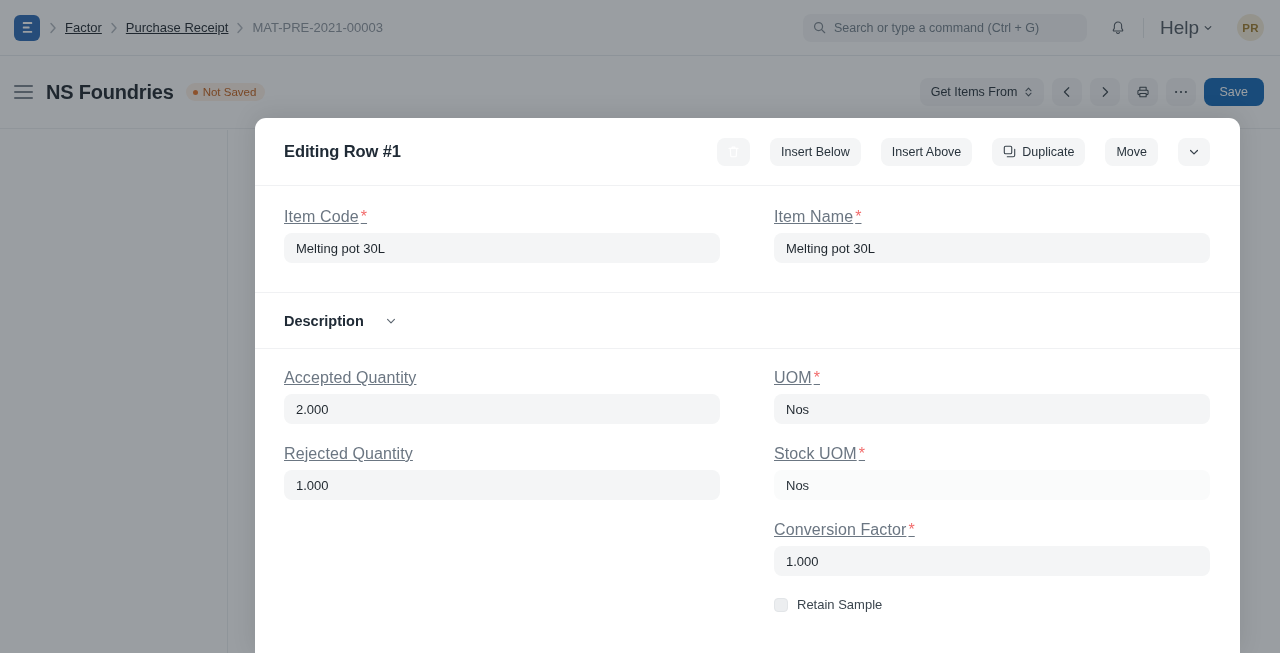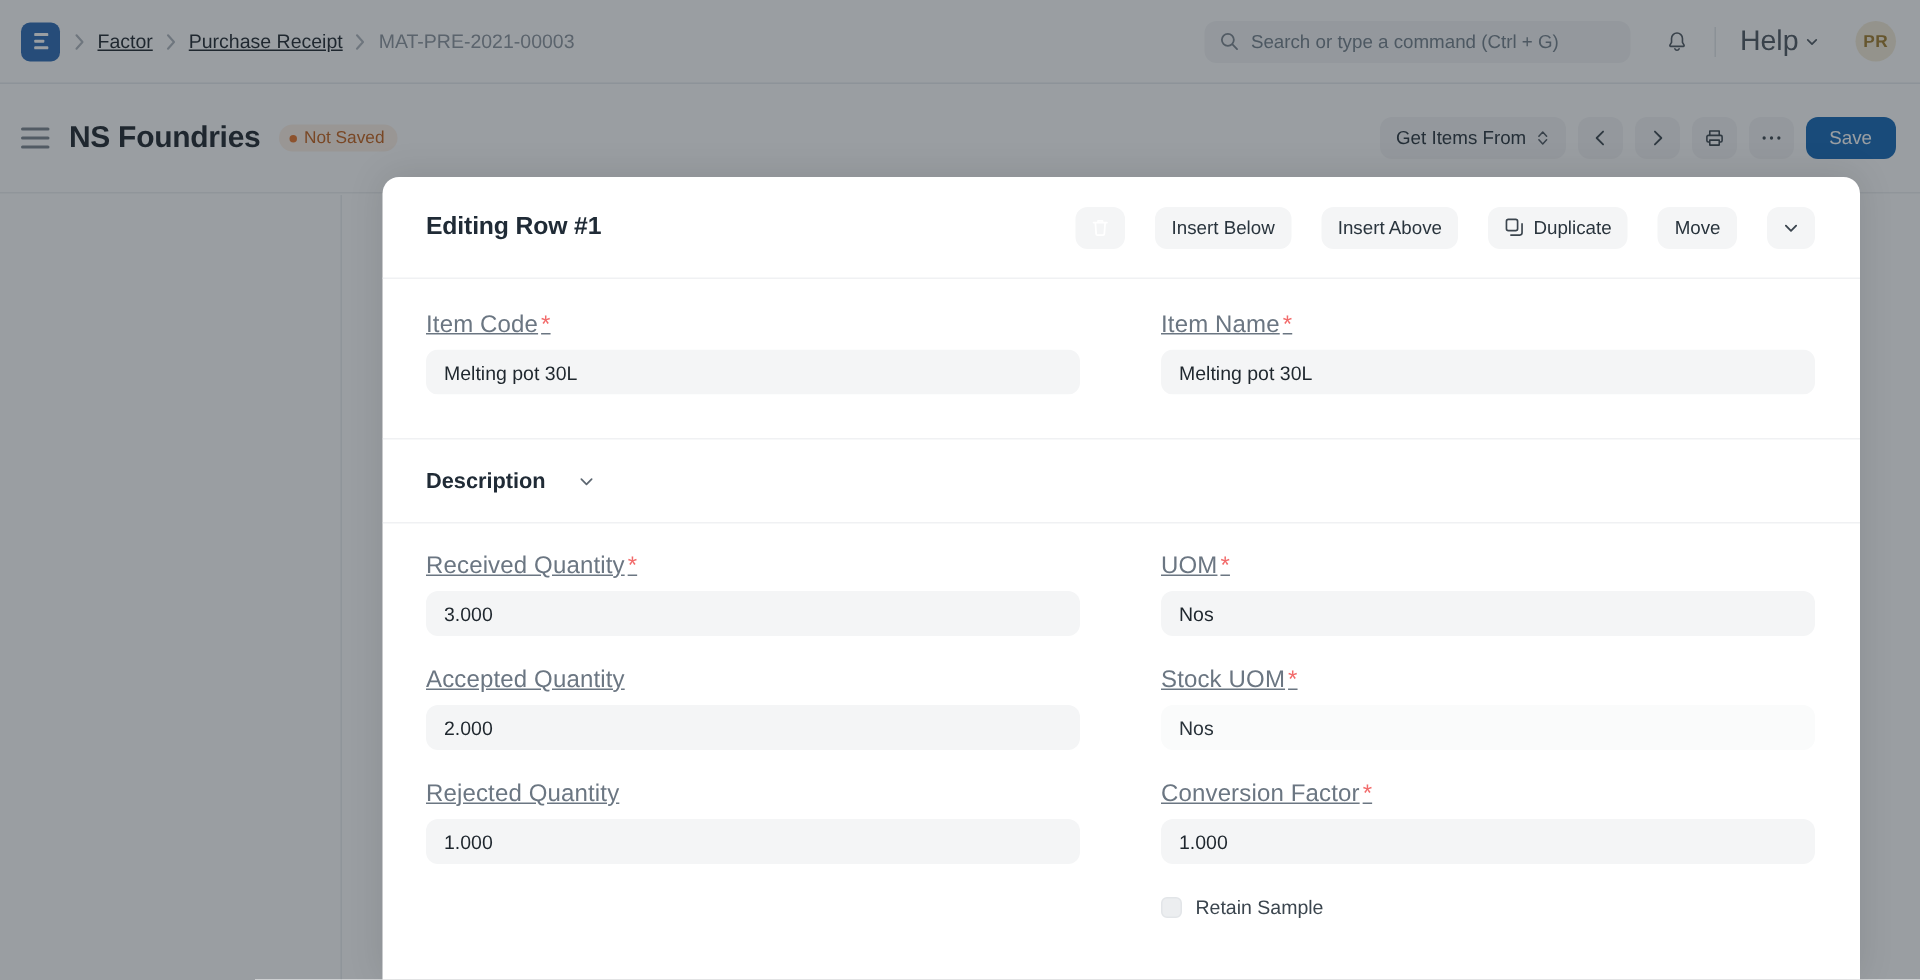--- a/index.html
+++ b/index.html
@@ -590,26 +590,20 @@
       </span>
     </div>
 
     <div class="sec-divider"></div>
 
     <div class="section pad-top-sm">
 
       <div class="grid2">
 
         <div>
-          <div class="field">
-            <label class="flabel">
-              <span>Received Quantity</span><span class="req">*</span>
-            </label>
-            <input class="fctrl" type="text" value="3.000" style="">
-          </div>
 
           <div class="field">
             <label class="flabel">Accepted Quantity</label>
             <input class="fctrl" type="text" value="2.000" style="">
           </div>
 
           <div class="field">
             <label class="flabel">Rejected Quantity</label>
             <input class="fctrl" type="text" value="1.000" style="">
           </div>

